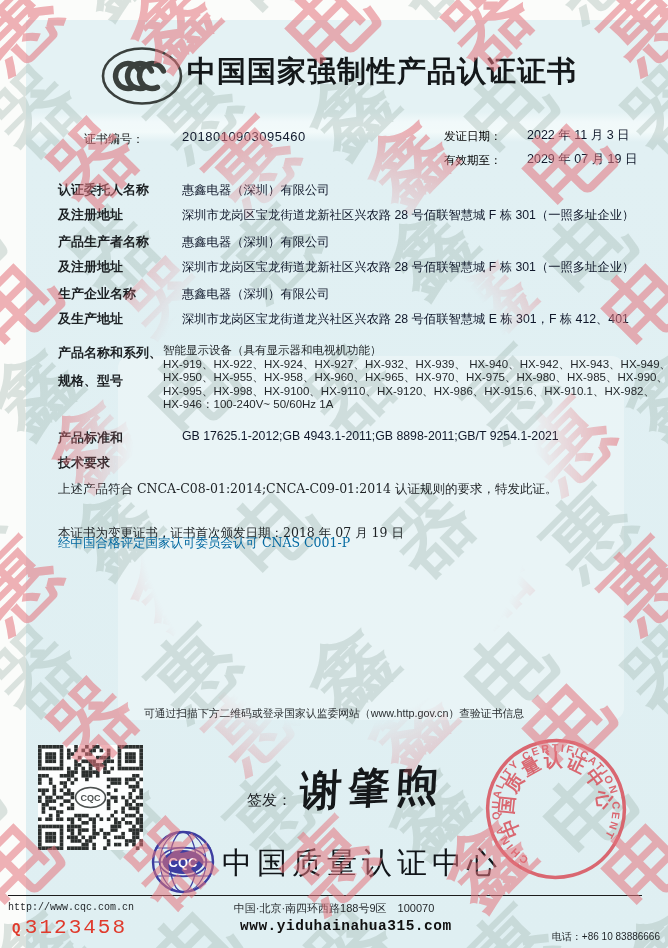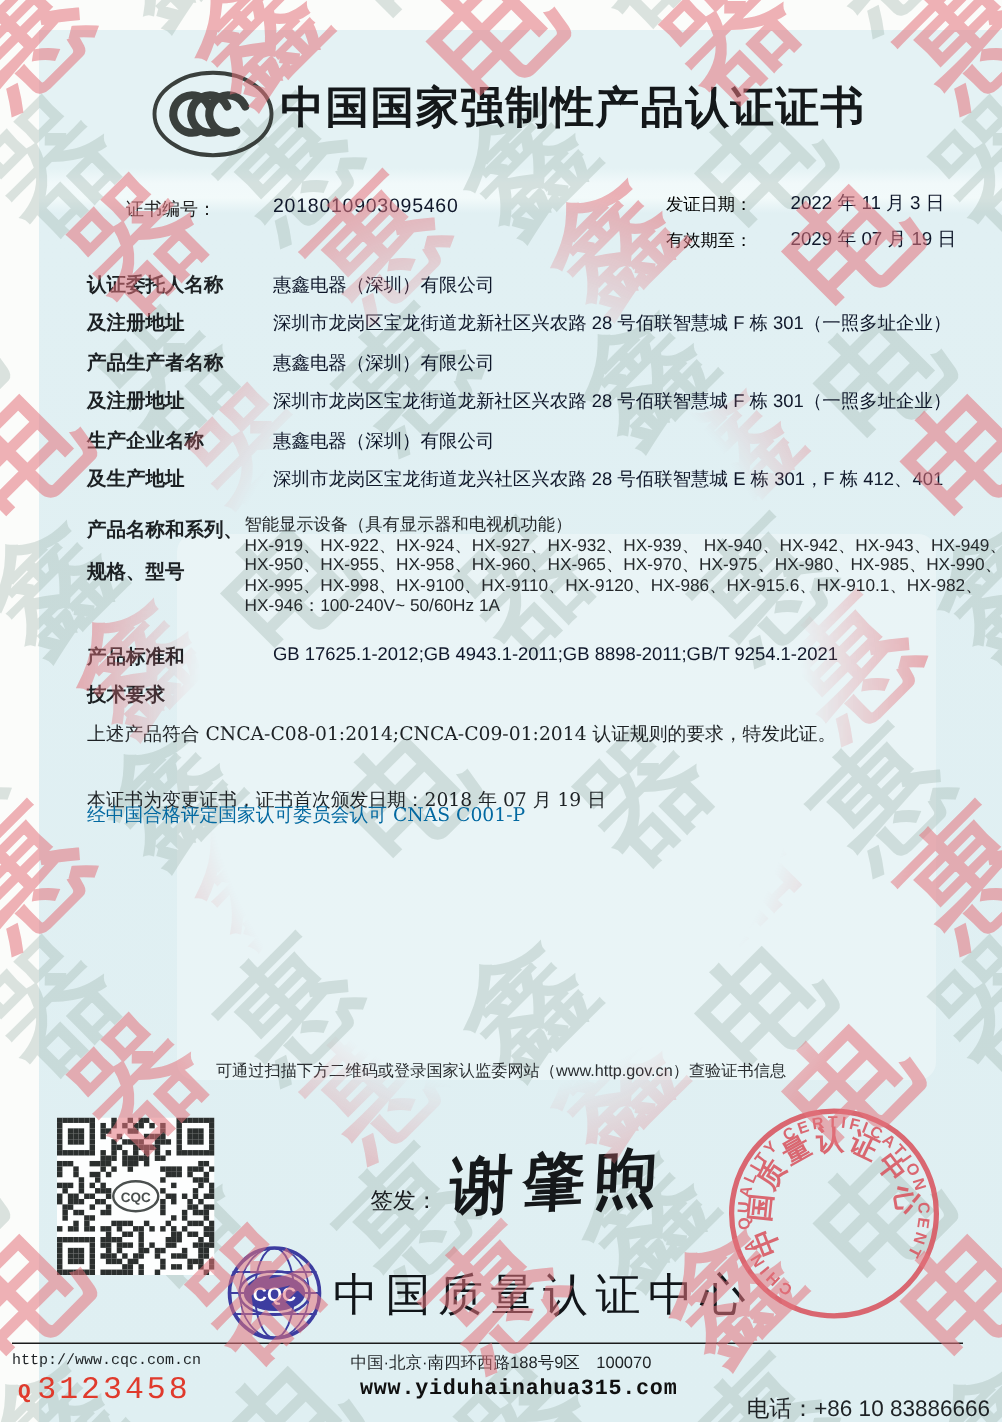--- a/index.html
+++ b/index.html
@@ -571,21 +571,21 @@
       </g>
       <ellipse cx="35" cy="34" rx="23.5" ry="14.5" fill="none" stroke="#3d3da0" stroke-width="1.6"></ellipse>
       <ellipse cx="35" cy="34" rx="20.5" ry="12" fill="#3d3da0"></ellipse>
       <text x="35" y="39" text-anchor="middle" font-size="13" font-weight="bold" font-family="Liberation Sans, sans-serif" fill="#ffffff">CQC</text>
     </svg>
     <div class="abs issuer-name" style="left:222px;top:843px;">中国质量认证中心</div>
 
     <div class="abs footline" style="left:8px;top:895px;width:634px;"></div>
     <div class="abs foot mono" style="left:8px;top:902px;font-size:10px;">http://www.cqc.com.cn</div>
     <div class="abs foot" style="left:50%;top:901px;transform:translateX(-50%);">中国·北京·南四环西路188号9区　100070</div>
-    <div class="abs foot" style="right:8px;top:930px;font-size:15px;">电话：+86 10 83886666</div>
+    <div class="abs foot" style="right:8px;top:930px;font-size:10px;">电话：+86 10 83886666</div>
 
     <div class="abs" style="left:12px;top:916px;">
       <span class="serialQ mono">Q</span>
       <span class="serialN mono">3123458</span>
     </div>
     <div class="abs oversite mono" style="left:240px;top:918px;">www.yiduhainahua315.com</div>
 
     <svg id="seal" viewBox="0 0 160 160">
       <defs>
         <path id="sealEn" d="M 41,122 A 58,58 0 1 1 119,122" fill="none"></path>

